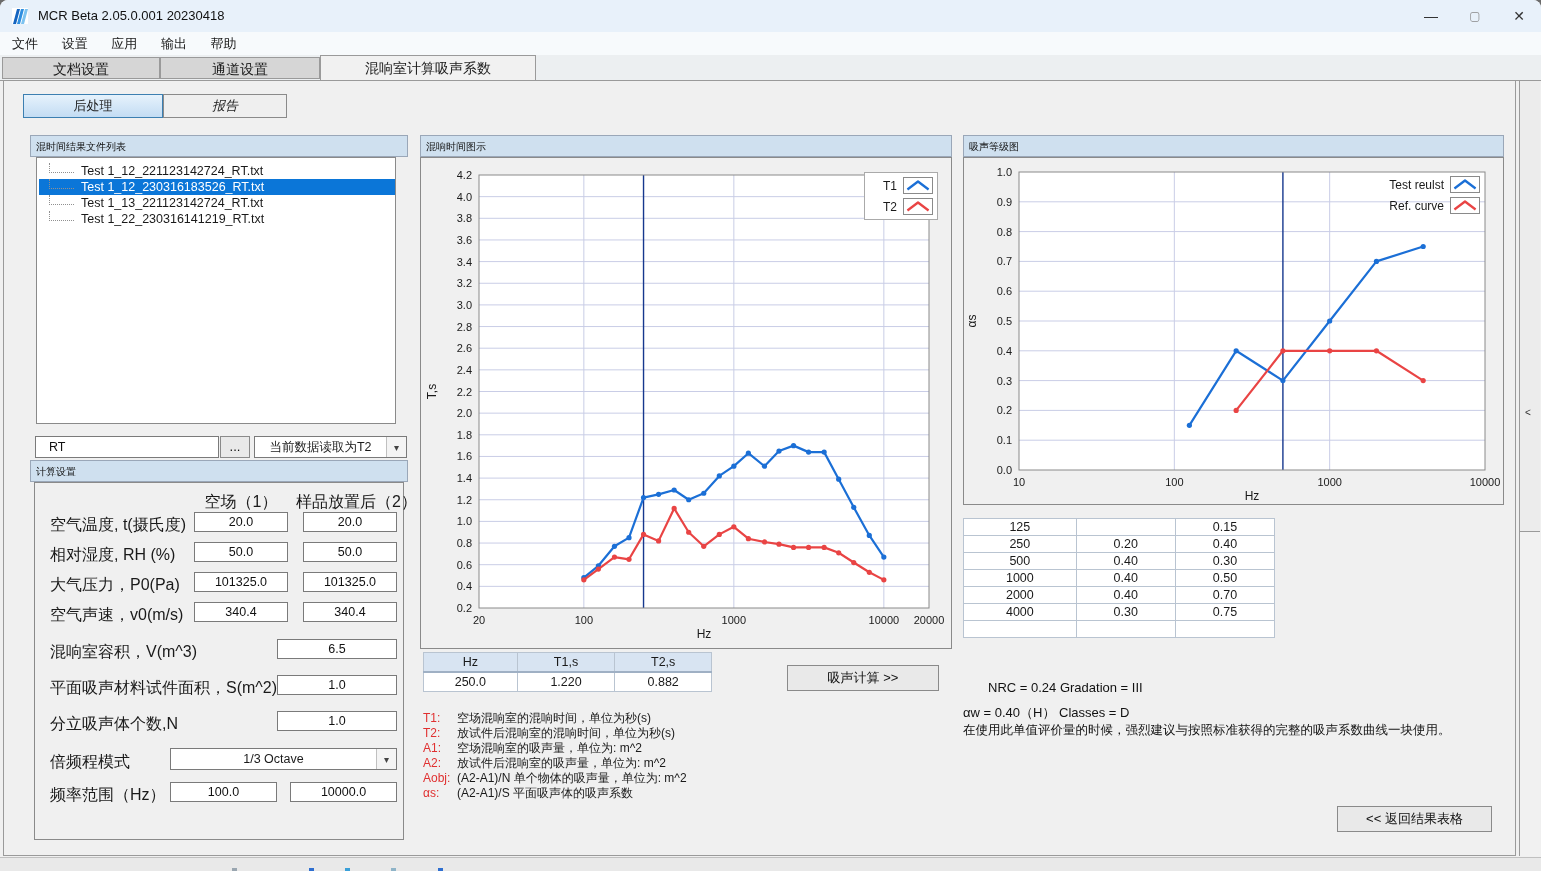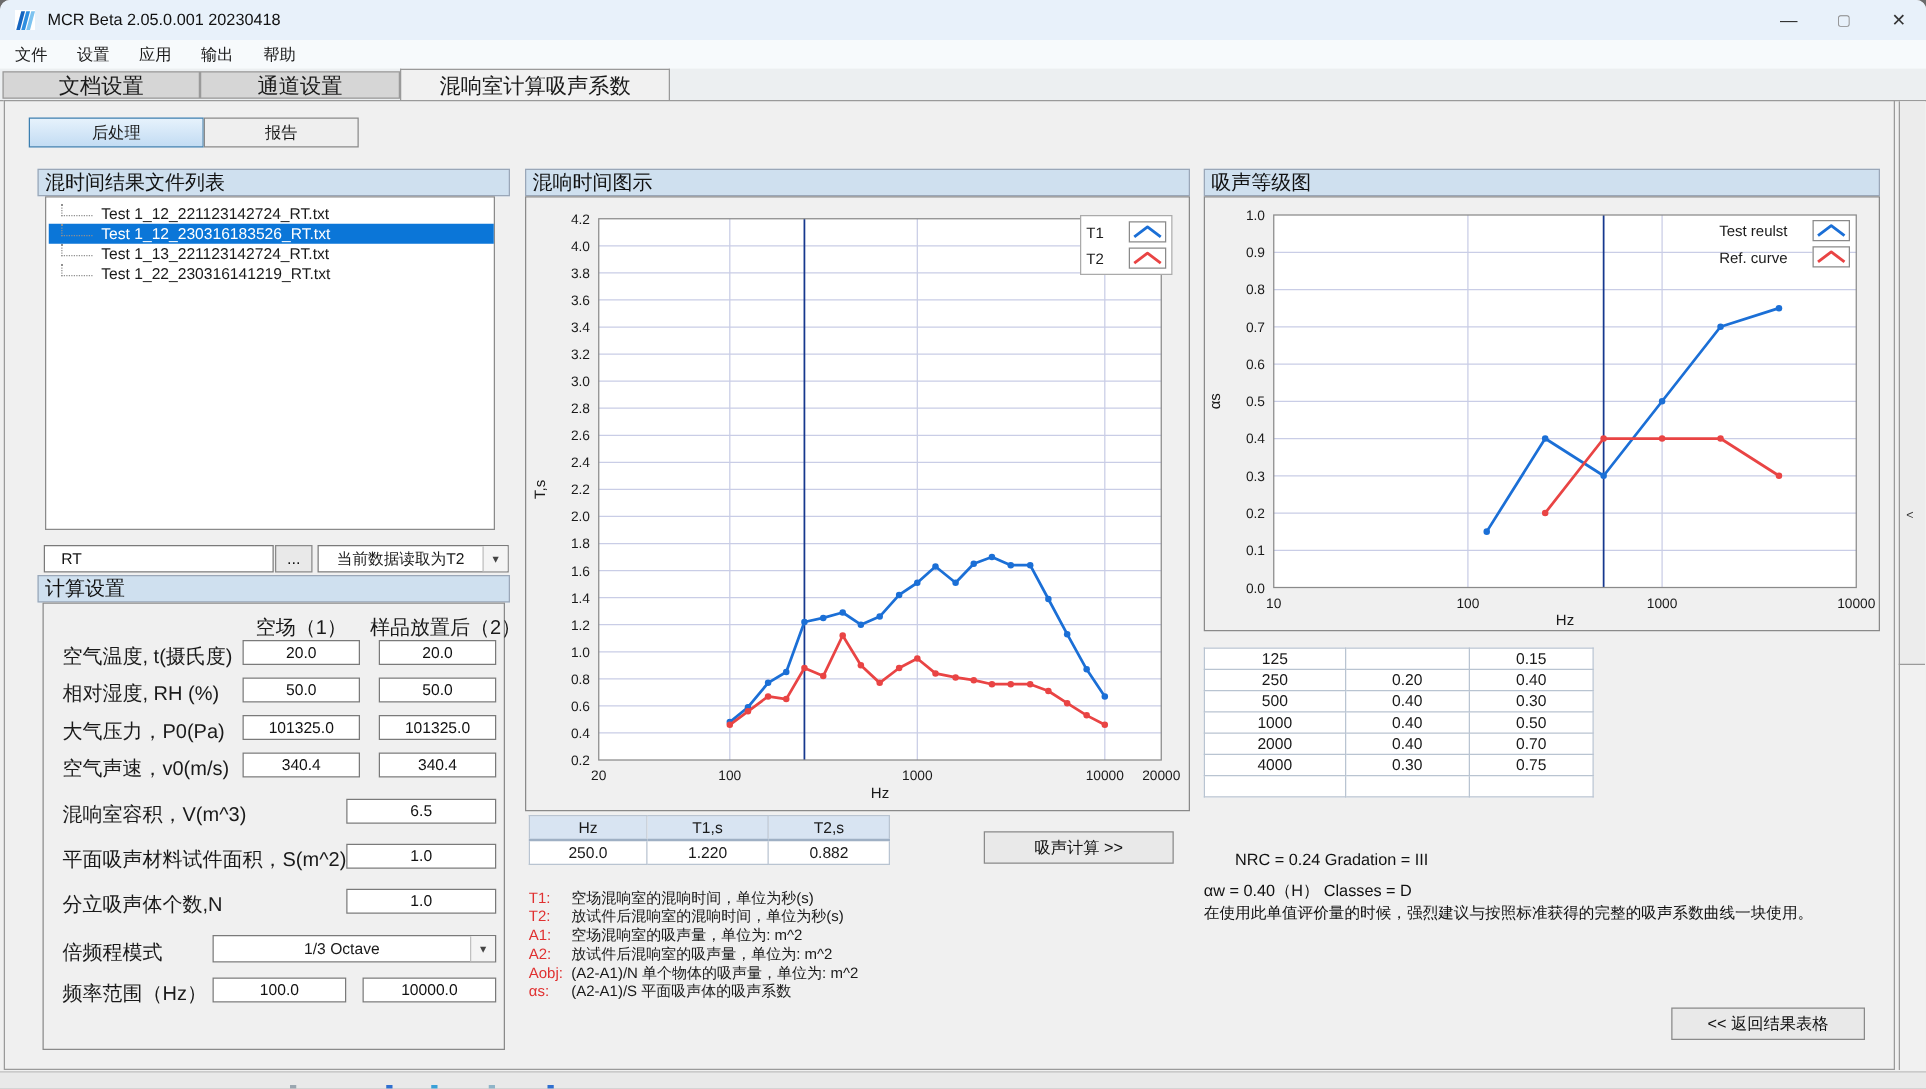--- a/index.html
+++ b/index.html
@@ -13,33 +13,33 @@
   .app-icon{position:absolute;left:12px;top:7px;width:18px;height:18px;}
   .title-text{position:absolute;left:38px;top:0;height:32px;line-height:32px;font-size:13px;color:#111;}
   .winbtn{position:absolute;top:0;width:44px;height:32px;text-align:center;line-height:32px;font-size:14px;color:#333;}
   .btn-min{right:88px;} .btn-max{right:44px;font-size:12px;color:#8a8a8a;} .btn-close{right:0;}
   
   .menubar{position:absolute;left:0;top:32px;width:1541px;height:23px;background:#f7fafc;font-size:13px;}
   .menu-item{display:inline-block;padding:0 10px;line-height:23px;}
   .menu-item:first-child{margin-left:2px;}
   
   .tabstrip{position:absolute;left:0;top:55px;width:1541px;height:25px;background:#eceff1;border-bottom:1px solid #9a9a9a;}
-  .tab{position:absolute;top:2px;height:22px;line-height:22px;text-align:center;font-size:17px;
-       background:#d6d6d6;border:1px solid #9a9a9a;box-sizing:border-box;font-family:Liberation Serif, serif;}
+  .tab{position:absolute;top:2px;height:22px;line-height:22px;text-align:center;font-size:14px;
+       background:#d6d6d6;border:1px solid #9a9a9a;box-sizing:border-box;}
   .tab.active{top:0;height:25px;line-height:25px;background:#f1f1f1;border-bottom:none;z-index:2;}
   
   .page{position:absolute;left:3px;top:80px;width:1513px;height:776px;background:#f0f0f0;
         border:1px solid #9a9a9a;box-sizing:border-box;}
   
   .subtab{position:absolute;height:24px;line-height:22px;text-align:center;font-size:13px;
           box-sizing:border-box;border:1px solid #8a8a8a;background:#efefef;}
   .subtab.selected{background:linear-gradient(#e6f2fc,#c3dcf3);border:1px solid #3c7fb1;}
   
   .group-header{position:absolute;height:22px;line-height:22px;background:#cfe0ef;border:1px solid #9aa7b8;
-                box-sizing:border-box;padding-left:5px;font-size:16px;color:#111;}
+                box-sizing:border-box;padding-left:5px;font-size:10px;color:#111;}
   .group-body{position:absolute;border:1px solid #8a8a8a;box-sizing:border-box;background:#f0f0f0;}
   .listbox{background:#ffffff;}
   
   .file-row{position:absolute;left:2px;height:16px;line-height:16px;font-size:12.5px;white-space:nowrap;padding-left:10px;width:346px;}
   .file-row .tree{display:inline-block;width:24px;height:9px;border-left:1px dotted #909090;border-bottom:1px dotted #909090;
                   margin-right:7px;vertical-align:2px;}
   .file-row.selected{background:#0b76d8;color:#ffffff;}
   
   .tbox{position:absolute;background:#ffffff;border:1px solid #7a7a7a;box-sizing:border-box;font-size:12.5px;
         font-family:"Liberation Sans","DejaVu Sans",sans-serif;padding:0 13px;color:#111;}
@@ -53,21 +53,21 @@
   .lbl{position:absolute;font-size:16px;white-space:nowrap;}
   
   .mtable{position:absolute;border:1px solid #8a8a8a;box-sizing:border-box;background:#ffffff;border-collapse:collapse;font-size:12.5px;}
   .mtable td,.mtable th{border:1px solid #b9c4d1;font-weight:normal;text-align:center;padding:0;overflow:hidden;}
   .mtable th{background:#d8e4f2;border-bottom:2px solid #9fb0c4;}
   
   .note-line{position:absolute;left:423px;font-size:12px;white-space:nowrap;}
   .note-key{color:#e03030;display:inline-block;min-width:34px;}
   
   .legend-box{position:absolute;background:#ffffff;border:1px solid #aaaaaa;padding:2px 4px;z-index:5;}
-  .legend-row{display:flex;align-items:center;justify-content:flex-end;gap:20px;height:21px;font-size:12px;}
+  .legend-row{display:flex;align-items:center;justify-content:flex-end;gap:6px;height:21px;font-size:12px;}
   .legend-icon{width:30px;height:17px;background:#ffffff;border:1px solid #8a8a8a;box-sizing:border-box;}
   .legend-free{position:absolute;z-index:5;}
   
   .rstrip{position:absolute;background:#ececec;border-left:1px solid #9a9a9a;box-sizing:border-box;}
   .rstrip .arrow{position:absolute;left:5px;font-size:10px;color:#333;}
   .result-text{position:absolute;font-size:13px;white-space:nowrap;color:#111;}
   svg text{font-family:"Liberation Sans","DejaVu Sans",sans-serif;}
 </style>
 </head>
 <body>
@@ -97,21 +97,21 @@
 
   <div class="tabstrip">
     <div class="tab" style="left:2px;width:158px;">文档设置</div>
     <div class="tab" style="left:160px;width:160px;">通道设置</div>
     <div class="tab active" style="left:320px;width:216px;">混响室计算吸声系数</div>
   </div>
 
   <div class="page"></div>
 
   <div class="subtab selected" style="left:23px;top:94px;width:140px;">后处理</div>
-  <div class="subtab" style="left:163px;top:94px;width:124px;">报告</div>
+  <div class="subtab" style="left:163px;top:94px;width:124px;font-style:italic;">报告</div>
 
   <div class="group-header" style="left:30px;top:135px;width:378px;">混时间结果文件列表</div>
   <div class="group-body listbox" style="left:36px;top:157px;width:360px;height:267px;">
     <div class="file-row" style="top:5px;"><span class="tree"></span><span>Test 1_12_221123142724_RT.txt</span></div>
     <div class="file-row selected" style="top:21px;"><span class="tree"></span><span>Test 1_12_230316183526_RT.txt</span></div>
     <div class="file-row" style="top:37px;"><span class="tree"></span><span>Test 1_13_221123142724_RT.txt</span></div>
     <div class="file-row" style="top:53px;"><span class="tree"></span><span>Test 1_22_230316141219_RT.txt</span></div>
   </div>
 
   <input class="tbox" style="left: 35px; top: 436px; width: 184px; height: 22px;" value="RT">

